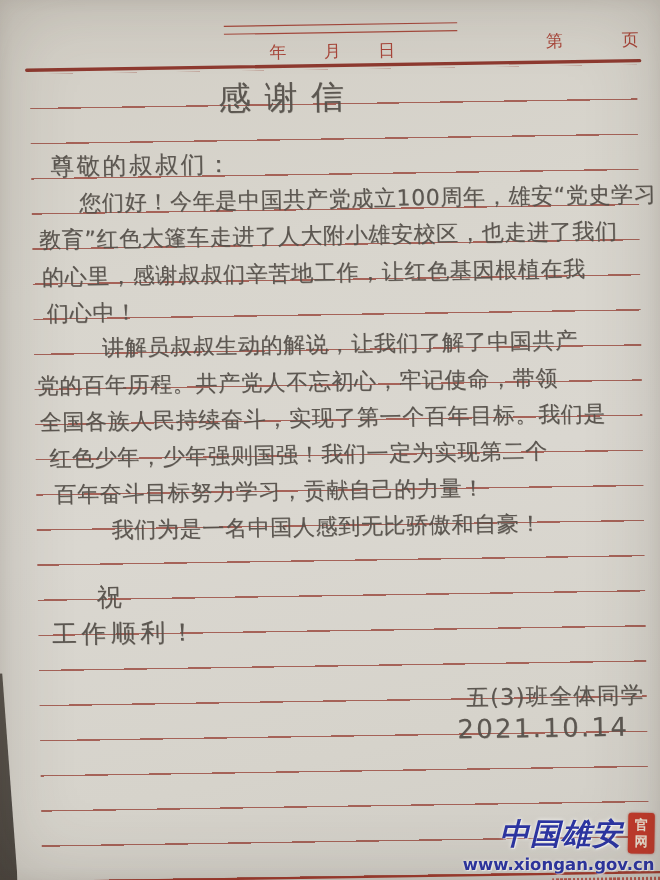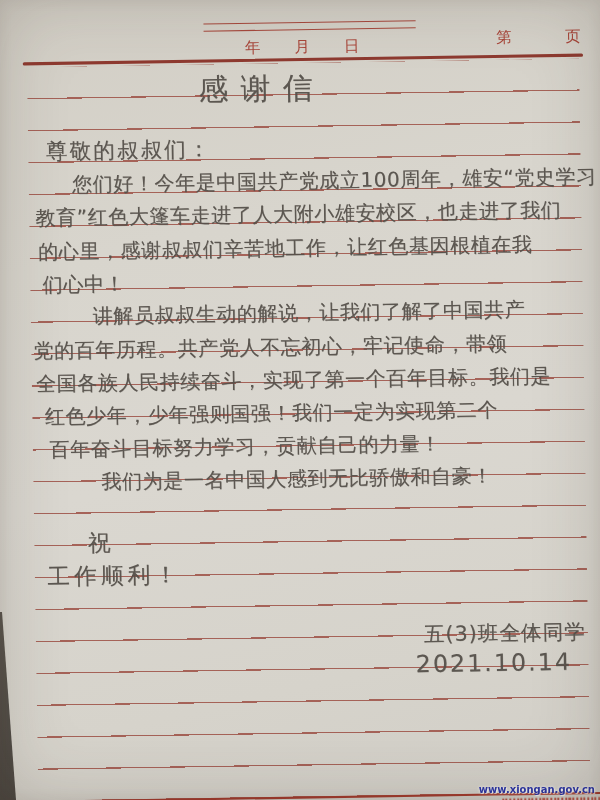--- a/index.html
+++ b/index.html
@@ -45,21 +45,21 @@
     clip-path:polygon(0 0,2px 0,100% 100%,0 100%);filter:blur(.4px);z-index:4;}
   
   .watermark{position:absolute;right:5px;bottom:5px;z-index:6;text-align:center;}
   .wm-top{display:flex;align-items:center;gap:5px;justify-content:flex-end;}
   .wm-name{font-size:27px;font-weight:700;font-style:italic;color:#2c35a3;
     letter-spacing:1px;text-shadow:0 0 4px rgba(255,255,255,.95),1px 1px 0 rgba(255,255,255,.6);}
   .wm-seal{width:24px;height:37px;background:#c23a2b;border-radius:3px;
     display:flex;flex-direction:column;align-items:center;justify-content:center;
     color:#ece2d2;font-size:12px;line-height:1.2;font-weight:700;
     box-shadow:0 0 2px rgba(150,35,25,.7);transform:rotate(1deg);}
-  .wm-url{margin-top:1px;font-size:10px;font-weight:700;color:#2c35a3;
+  .wm-url{margin-top:1px;font-size:15px;font-weight:700;color:#2c35a3;
     text-shadow:0 0 3px rgba(255,255,255,.95),1px 1px 0 rgba(255,255,255,.6);margin-left:48px;}
   .photo::after{content:'';position:absolute;inset:0;pointer-events:none;z-index:7;
     box-shadow:inset 0 0 70px rgba(62,52,42,.20),inset 0 0 14px rgba(62,52,42,.08);}
 </style>
 </head>
 <body>
 
 <div class="photo">
   <div class="sheet">
 
@@ -95,15 +95,22 @@
 
     <div class="hw hw-wish-intro">祝</div>
     <div class="hw hw-wish">工作顺利！</div>
     <div class="hw hw-signature">五(3)班全体同学</div>
     <div class="hw hw-date">2021.10.14</div>
   </div>
 
   <div class="corner-bg"></div>
 
   <div class="watermark">
+    <div class="wm-top">
+      <span class="wm-name">中国雄安</span>
+      <span class="wm-seal">
+        <span>官</span>
+        <span>网</span>
+      </span>
+    </div>
     <div class="wm-url">www.xiongan.gov.cn</div>
   </div>
 </div>
 
 </body></html>

